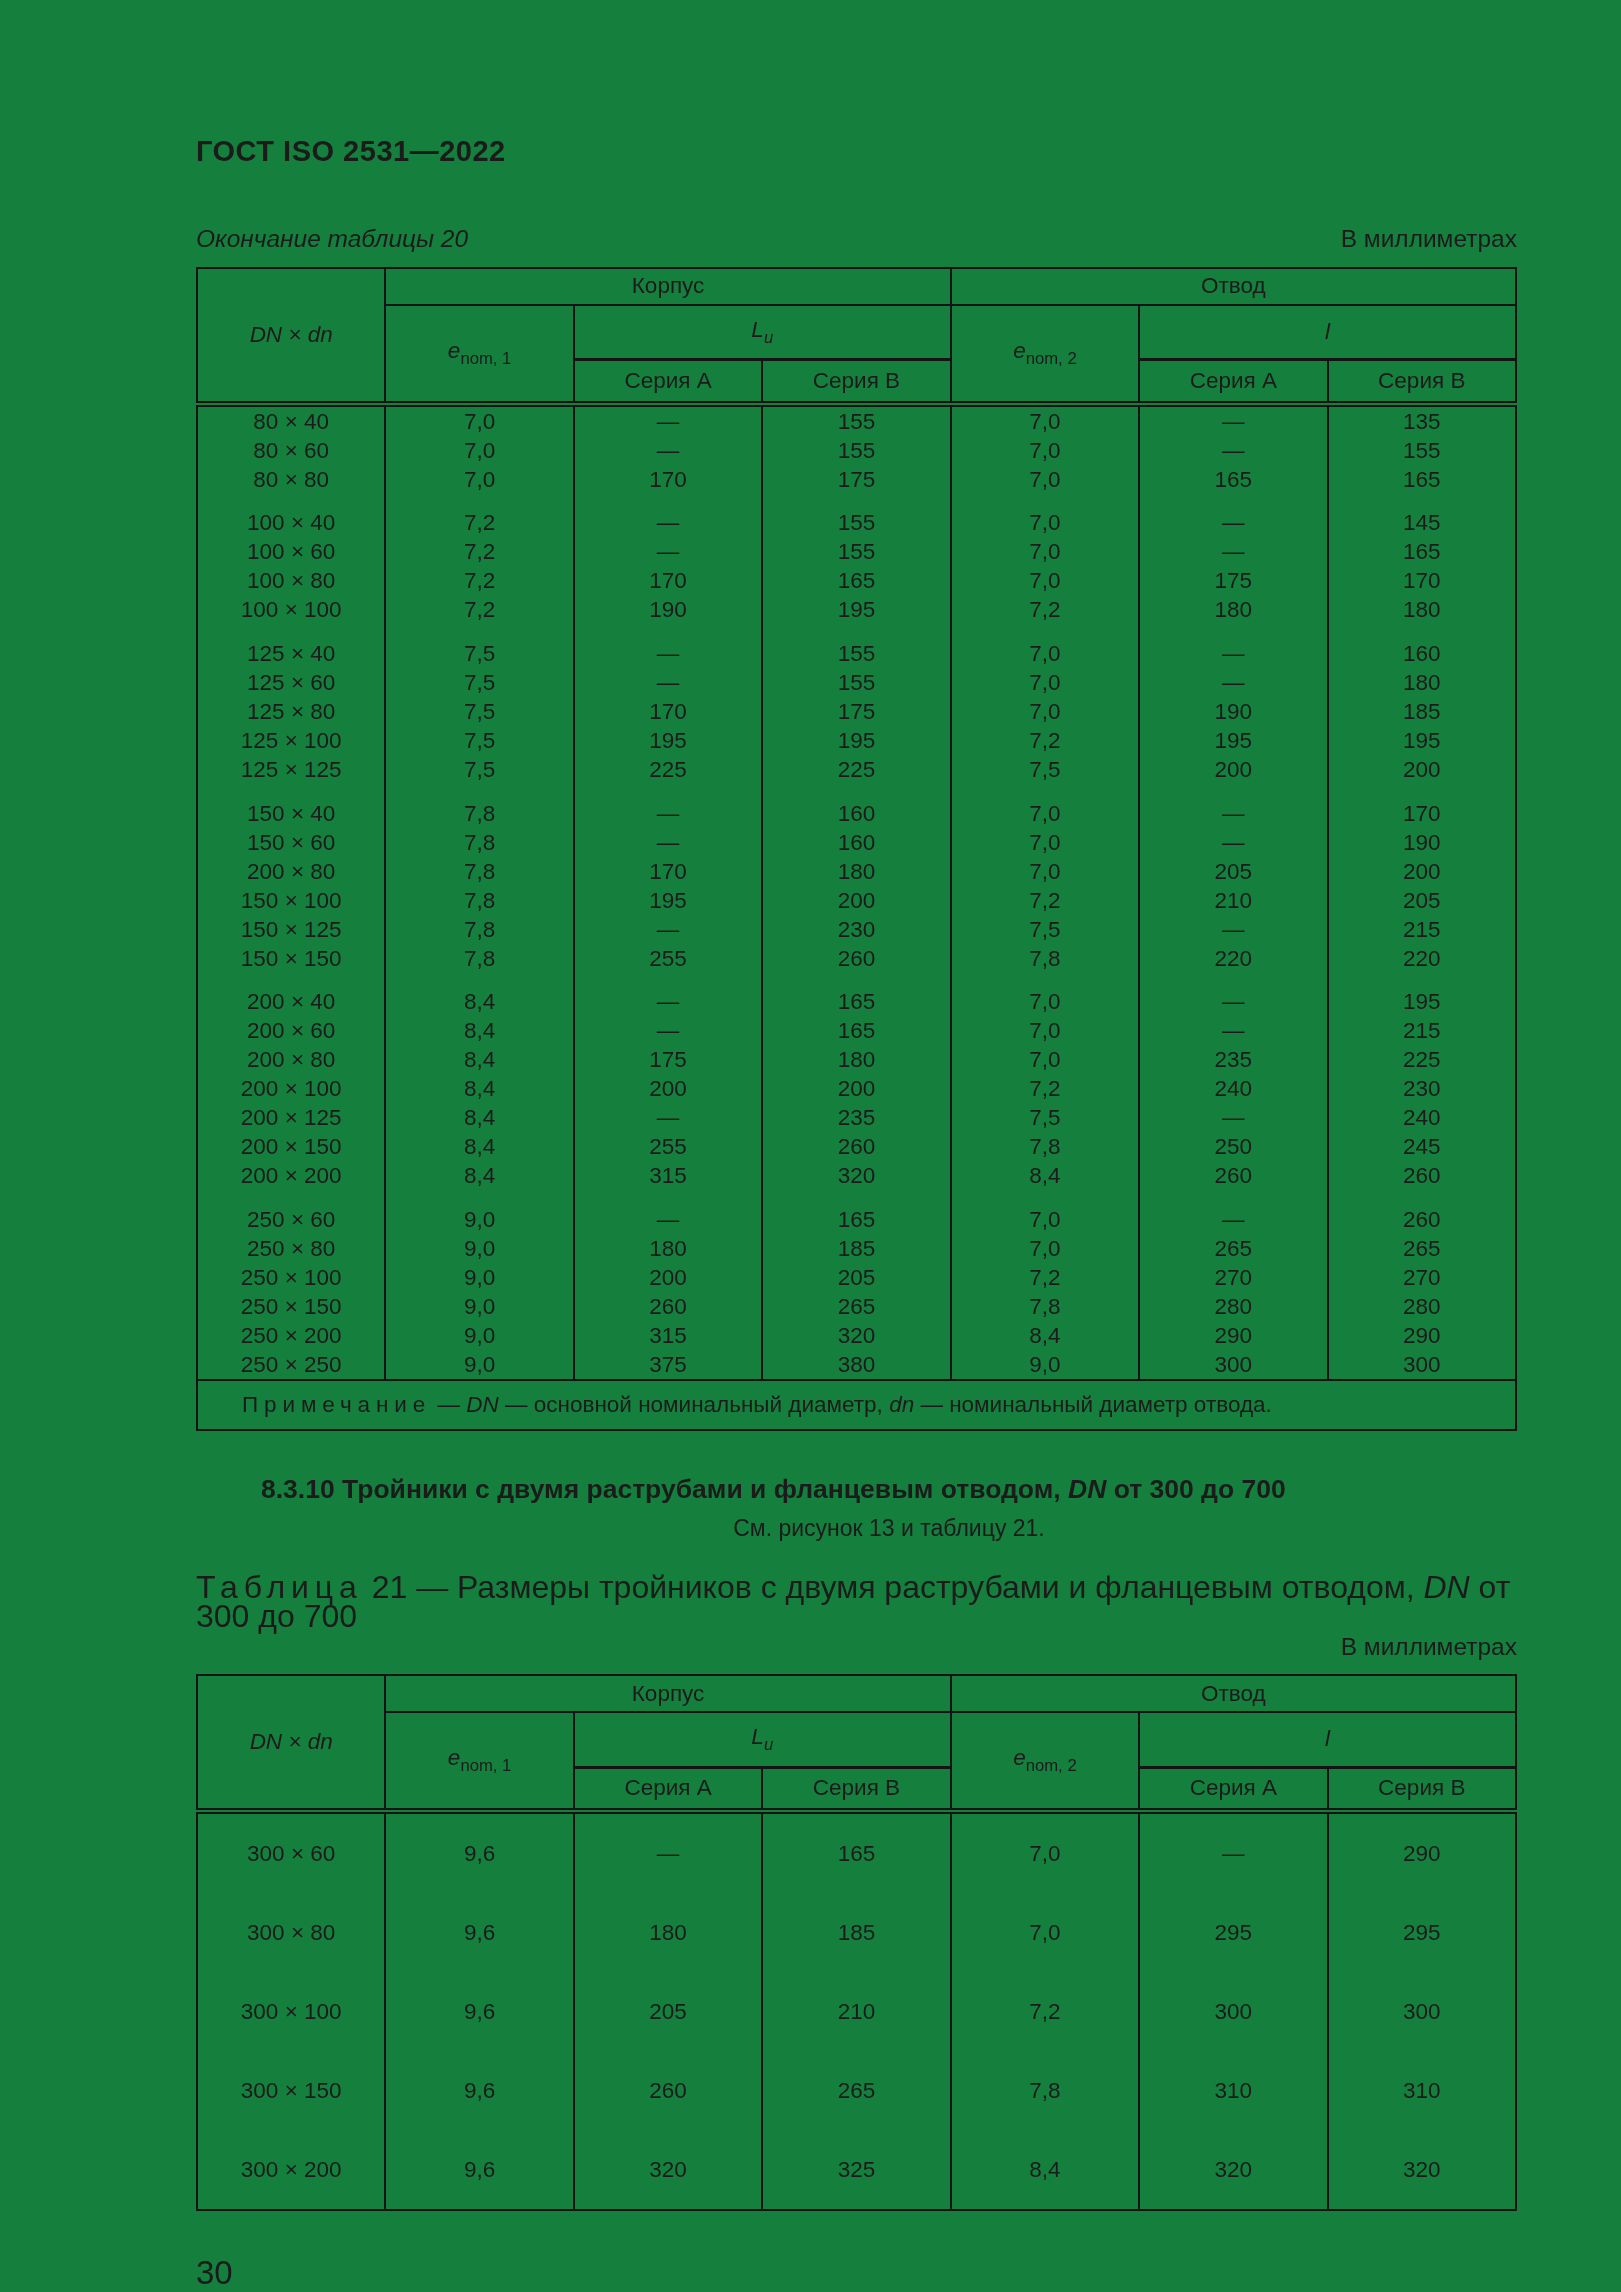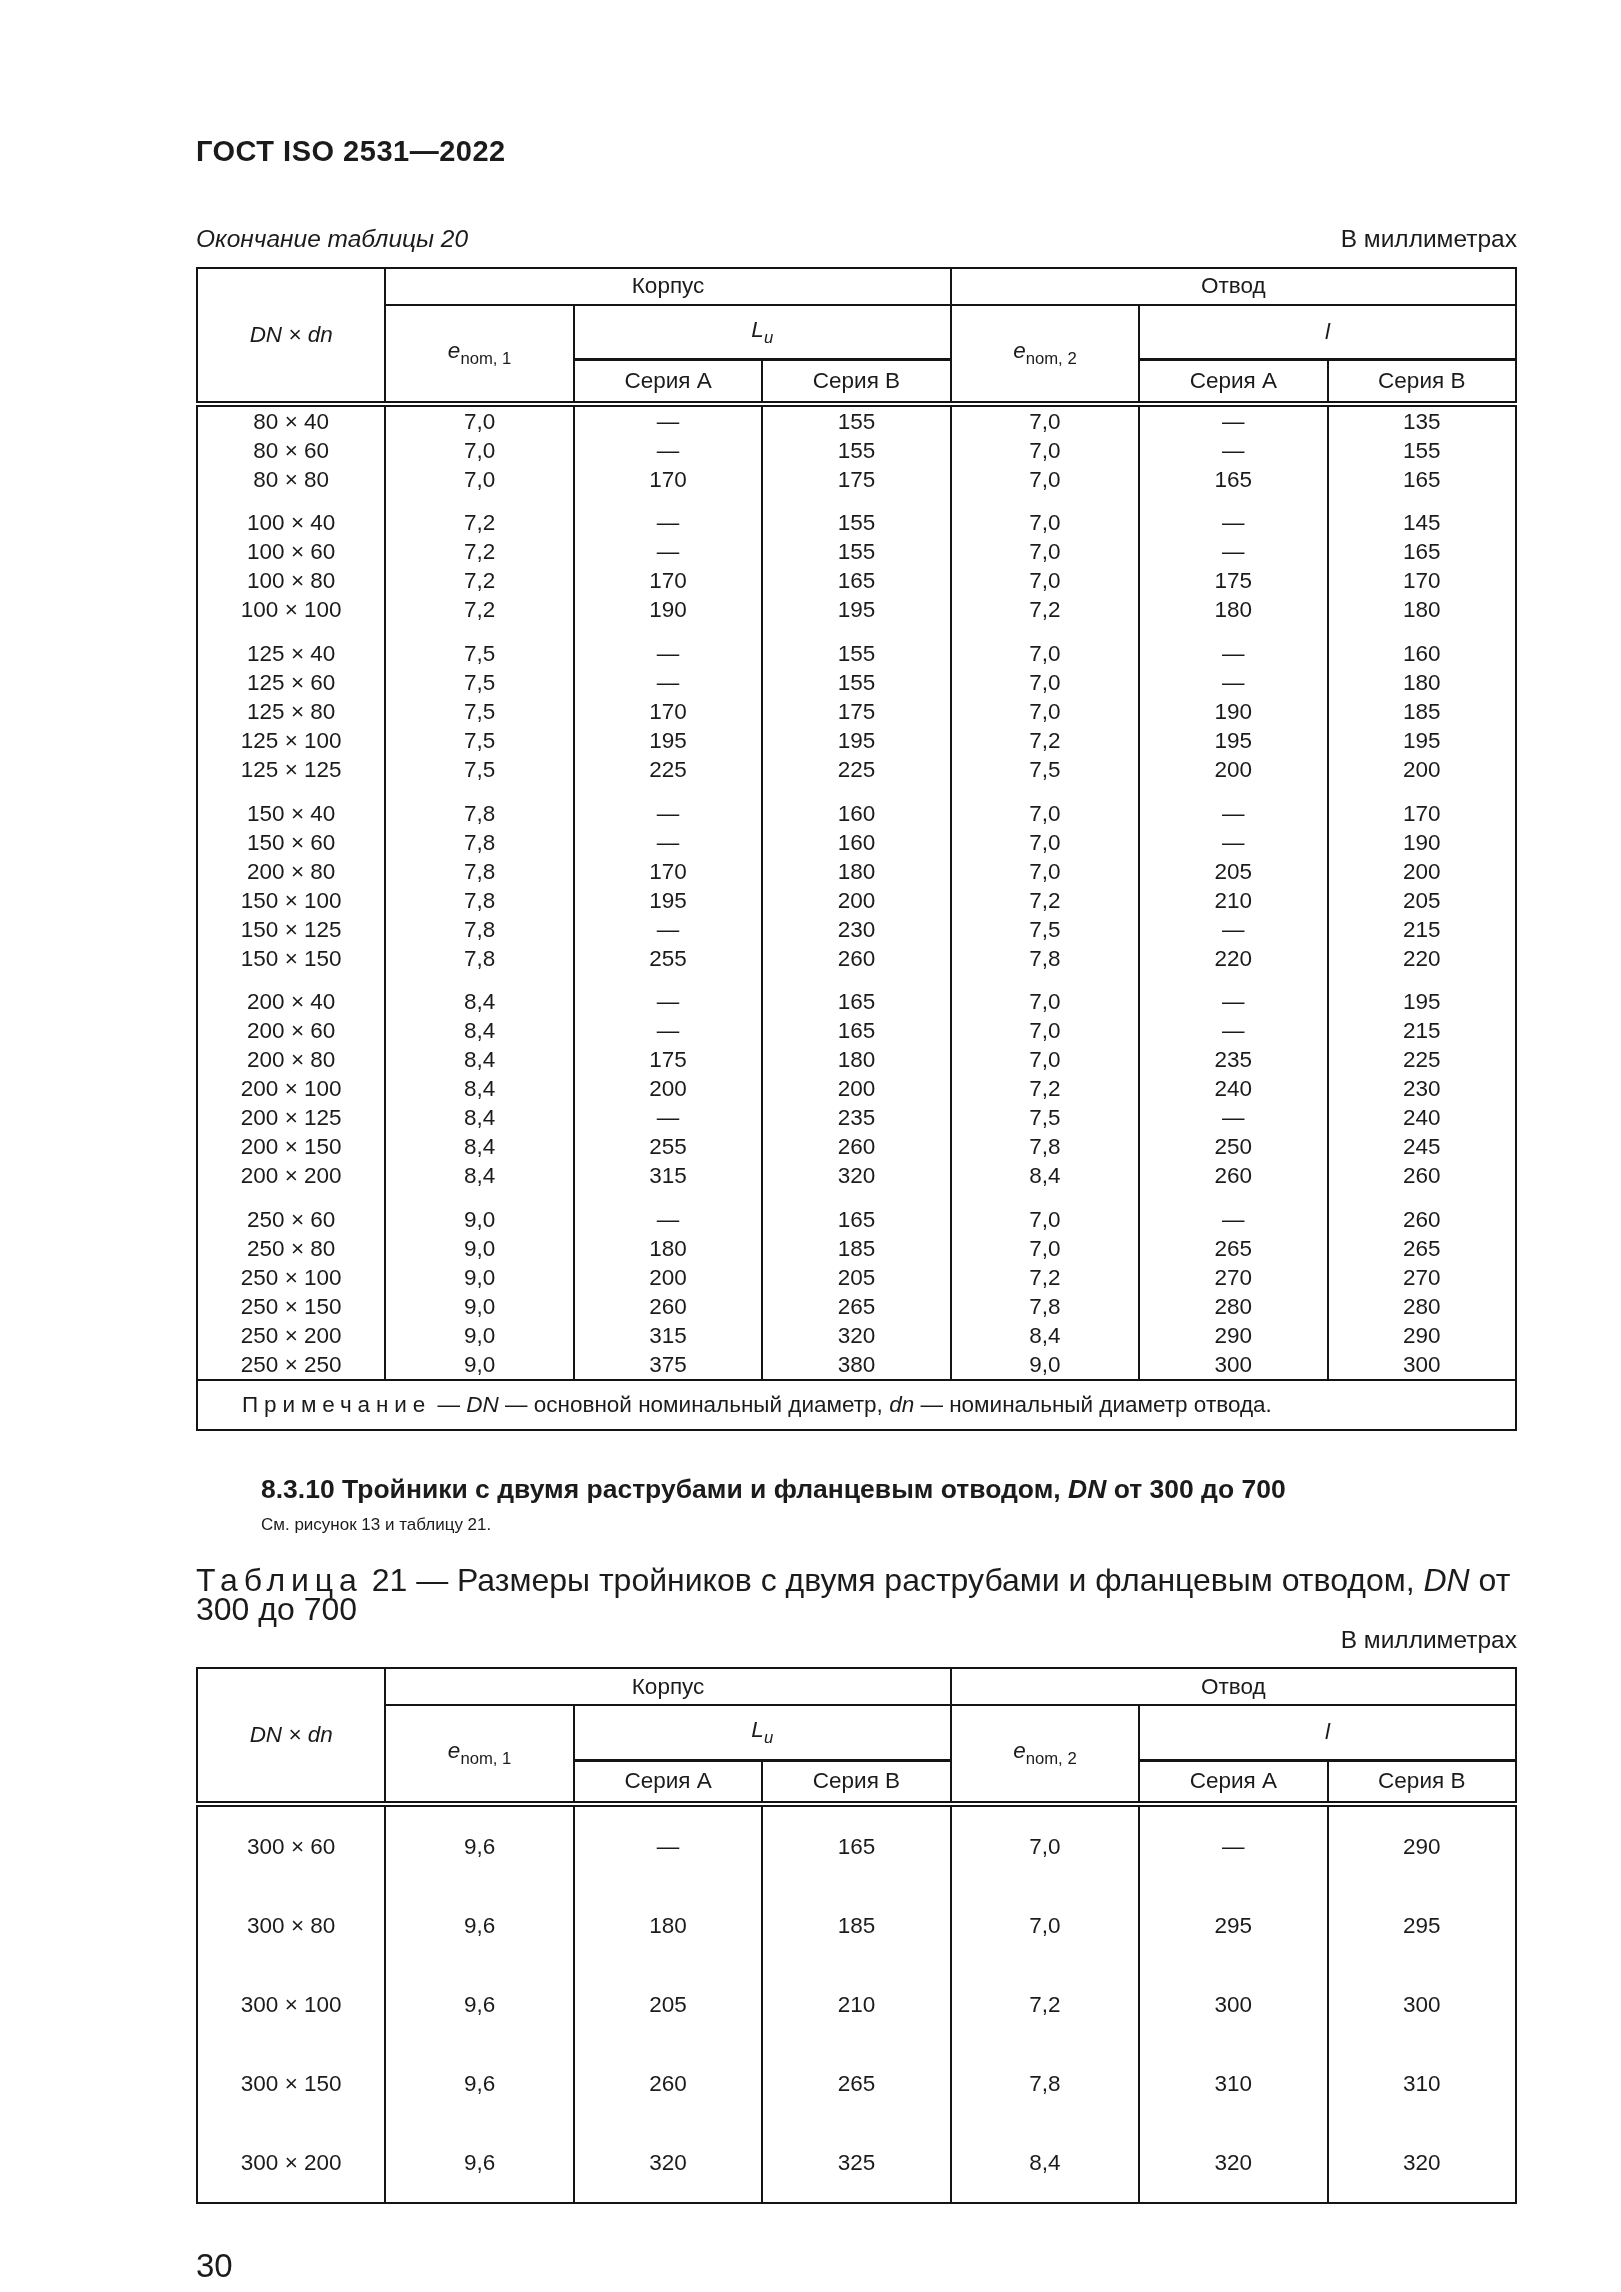--- a/index.html
+++ b/index.html
@@ -1,19 +1,19 @@
 <!DOCTYPE html>
 <html><head>
 <meta charset="utf-8">
 <style>
   * { box-sizing: border-box; }
   html, body { margin: 0; padding: 0; background: #e8e8e8; }
   .page {
     width: 1621px; height: 2293px;
-    background: #ffffff;
+    background: #15803d;
     position: relative;
     font-family: "Liberation Sans", sans-serif;
     color: #1b1b1b;
     overflow: hidden;
   }
   .content {
     position: absolute;
     left: 196px;
     width: 1321px;
     top: 0;
@@ -74,21 +74,22 @@
   .section-heading {
     margin-top: 43px;
     padding-left: 65px;
     font-size: 26.5px;
     font-weight: bold;
   }
   .section-heading .it { font-style: italic; }
   .see-line {
     margin-top: 9.8px;
     padding-left: 65px;
-    font-size: 17px;
+    font-size: 23px;
+    text-align: center;
   }
   .t21-caption {
     margin-top: 31px;
     font-size: 32px;
     line-height: 29px;
   }
   .units-right {
     text-align: right;
     font-size: 24.5px;
     margin-top: 2px;

